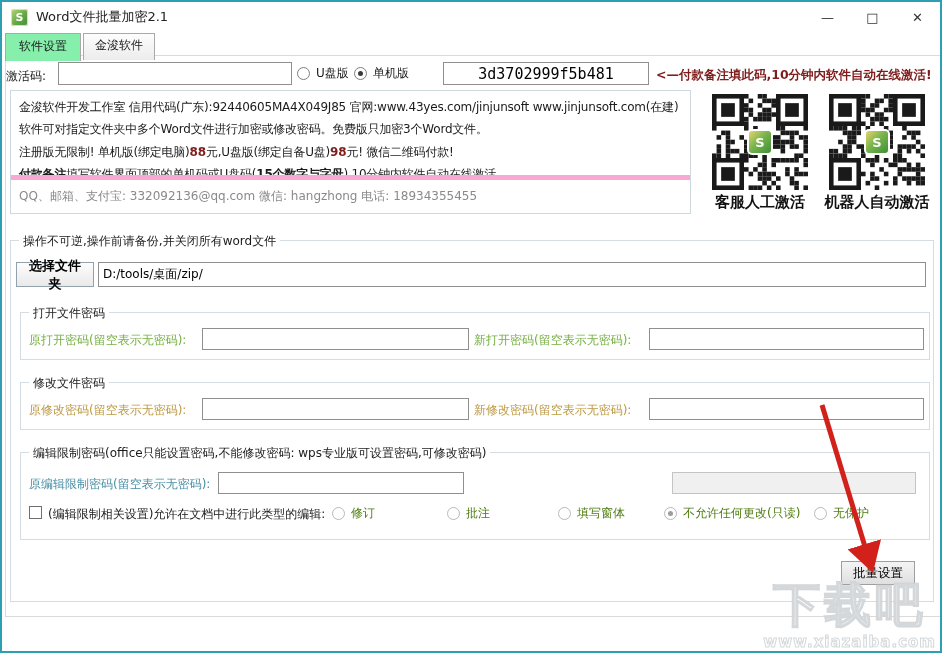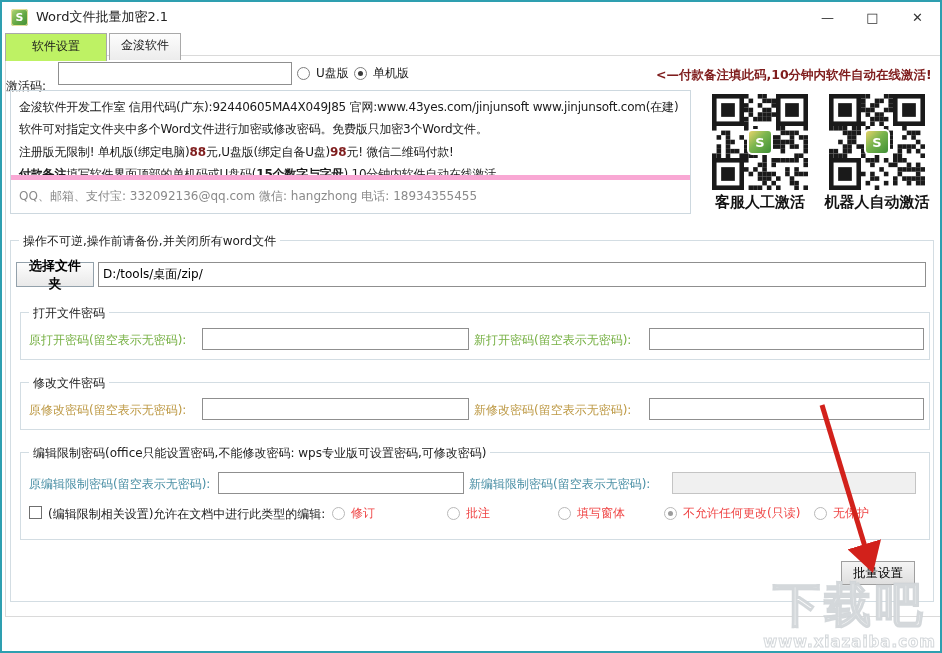--- a/index.html
+++ b/index.html
@@ -16,33 +16,33 @@
     display:flex;align-items:center;justify-content:center;}
   .title-text{margin-left:8px;font-size:13px;color:#222;}
   .win-btns{position:absolute;right:0;top:0;height:30px;display:flex;}
   .win-btn{width:45px;height:30px;display:flex;align-items:center;justify-content:center;
     font-size:13px;color:#333;cursor:default;}
 
   
   .tabbar{left:3px;top:31px;display:flex;z-index:3;}
   .tab{border:1px solid #a9a9a9;border-bottom:none;background:linear-gradient(#fdfdfd,#ececec);
     padding:3px 11px 4px;margin-right:2px;font-size:12px;}
-  .tab.active{background:#bef264;padding:4px 26px 6px;margin-bottom:-1px;}
+  .tab.active{background:#86efac;padding:4px 13px 6px;margin-bottom:-1px;}
   .tabpage{left:3px;top:53px;width:935px;height:560px;border:1px solid #dadada;background:#fff;}
 
   
   .tbox{box-sizing:border-box;border:1px solid #8f8f8f;background:#fff;font-family:inherit;
     font-size:12px;padding:2px 4px;outline:none;}
   .tbox:disabled{background:#f0f0f0;border-color:#c4c4c4;}
   .radio{width:13px;height:13px;box-sizing:border-box;border:1px solid #7e7e7e;border-radius:50%;
     background:#fff;display:inline-block;position:relative;flex:0 0 13px;}
   .radio.checked::after{content:"";position:absolute;left:3px;top:3px;right:3px;bottom:3px;
     border-radius:50%;background:#3a3a3a;}
   .rgroup{display:flex;align-items:center;gap:6px;}
-  .dis{color:#ef4444;}
+  .dis{color:#4d7c0f;}
   .dis .radio{border-color:#b9b9b9;}
   .dis .radio.checked::after{background:#9d9d9d;}
   .cb{width:13px;height:13px;box-sizing:border-box;border:1px solid #6f6f6f;background:#fff;display:inline-block;}
 
   .groupbox{box-sizing:border-box;border:1px solid #d3dde3;background:#fff;}
   .legend{position:absolute;top:-8px;left:8px;background:#fff;padding:0 4px;white-space:nowrap;}
 
   
   .info-panel{left:8px;top:88px;width:681px;height:124px;box-sizing:border-box;border:1px solid #cdd8df;}
   .info-lines{padding:5px 8px 0 8px;line-height:22.4px;white-space:nowrap;letter-spacing:-0.2px;}
@@ -90,30 +90,31 @@
       <div class="win-btn">✕</div>
     </div>
   </div>
 
   <div class="abs tabpage"></div>
   <div class="abs tabbar">
     <div class="tab active">软件设置</div>
     <div class="tab">金浚软件</div>
   </div>
 
-  <div class="abs" style="left:4px;top:76px;">激活码:</div>
+  <div class="abs" style="left:4px;top:66px;">激活码:</div>
   <input class="abs tbox" style="left: 56px; top: 60px; width: 234px; height: 23px;">
   <div class="abs rgroup" style="left:295px;top:63px;">
     <span class="radio"></span>
     <span>U盘版</span>
   </div>
   <div class="abs rgroup" style="left:352px;top:63px;">
     <span class="radio checked"></span>
     <span>单机版</span>
   </div>
+  <input class="abs tbox" style="left: 441px; top: 60px; width: 206px; height: 23px; text-align: center; font-family: &quot;DejaVu Sans Mono&quot;, monospace; font-size: 15px;" value="3d3702999f5b481">
   <div class="abs red b" style="left:654px;top:65px;font-size:12.5px;white-space:nowrap;">&lt;—付款备注填此码,10分钟内软件自动在线激活!</div>
 
   <div class="abs info-panel">
     <div class="info-lines">
       <div>金浚软件开发工作室 信用代码(广东):92440605MA4X049J85 官网:www.43yes.com/jinjunsoft  www.jinjunsoft.com(在建)</div>
       <div>软件可对指定文件夹中多个Word文件进行加密或修改密码。免费版只加密3个Word文件。</div>
       <div><span>注册版无限制! 单机版(绑定电脑)</span><span class="red b">88</span><span>元,U盘版(绑定自备U盘)</span><span class="red b">98</span><span>元! 微信二维码付款!</span></div>
       <div><span class="b">付款备注</span><span>填写软件界面顶部的单机码或U盘码(</span><span class="b">15个数字与字母</span><span>),10分钟内软件自动在线激活。</span></div>
     </div>
     <div class="contact-strip">QQ、邮箱、支付宝: 332092136@qq.com   微信: hangzhong   电话: 18934355455</div>
@@ -416,21 +417,20 @@
   <div class="abs label-orange" style="left:27px;top:400px;">原修改密码(留空表示无密码):</div>
   <input class="abs tbox" style="left: 200px; top: 396px; width: 267px; height: 22px;">
   <div class="abs label-orange" style="left:472px;top:400px;">新修改密码(留空表示无密码):</div>
   <input class="abs tbox" style="left: 647px; top: 396px; width: 275px; height: 22px;">
 
   <div class="abs groupbox" style="left:18px;top:450px;width:910px;height:88px;">
     <span class="legend">编辑限制密码(office只能设置密码,不能修改密码: wps专业版可设置密码,可修改密码)</span>
   </div>
   <div class="abs label-teal" style="left:27px;top:474px;">原编辑限制密码(留空表示无密码):</div>
   <input class="abs tbox" style="left: 216px; top: 470px; width: 246px; height: 22px;">
-  <div class="abs label-teal" style="left:467px;top:474px;">新编辑限制密码(留空表示无密码):</div>
   <input class="abs tbox" style="left: 670px; top: 470px; width: 244px; height: 22px;" disabled="">
 
   <span class="abs cb" style="left:27px;top:504px;"></span>
   <div class="abs" style="left:46px;top:504px;">(编辑限制相关设置)允许在文档中进行此类型的编辑:</div>
   <div class="abs rgroup dis" style="left:330px;top:503px;">
     <span class="radio"></span>
     <span>修订</span>
   </div>
   <div class="abs rgroup dis" style="left:445px;top:503px;">
     <span class="radio"></span>

